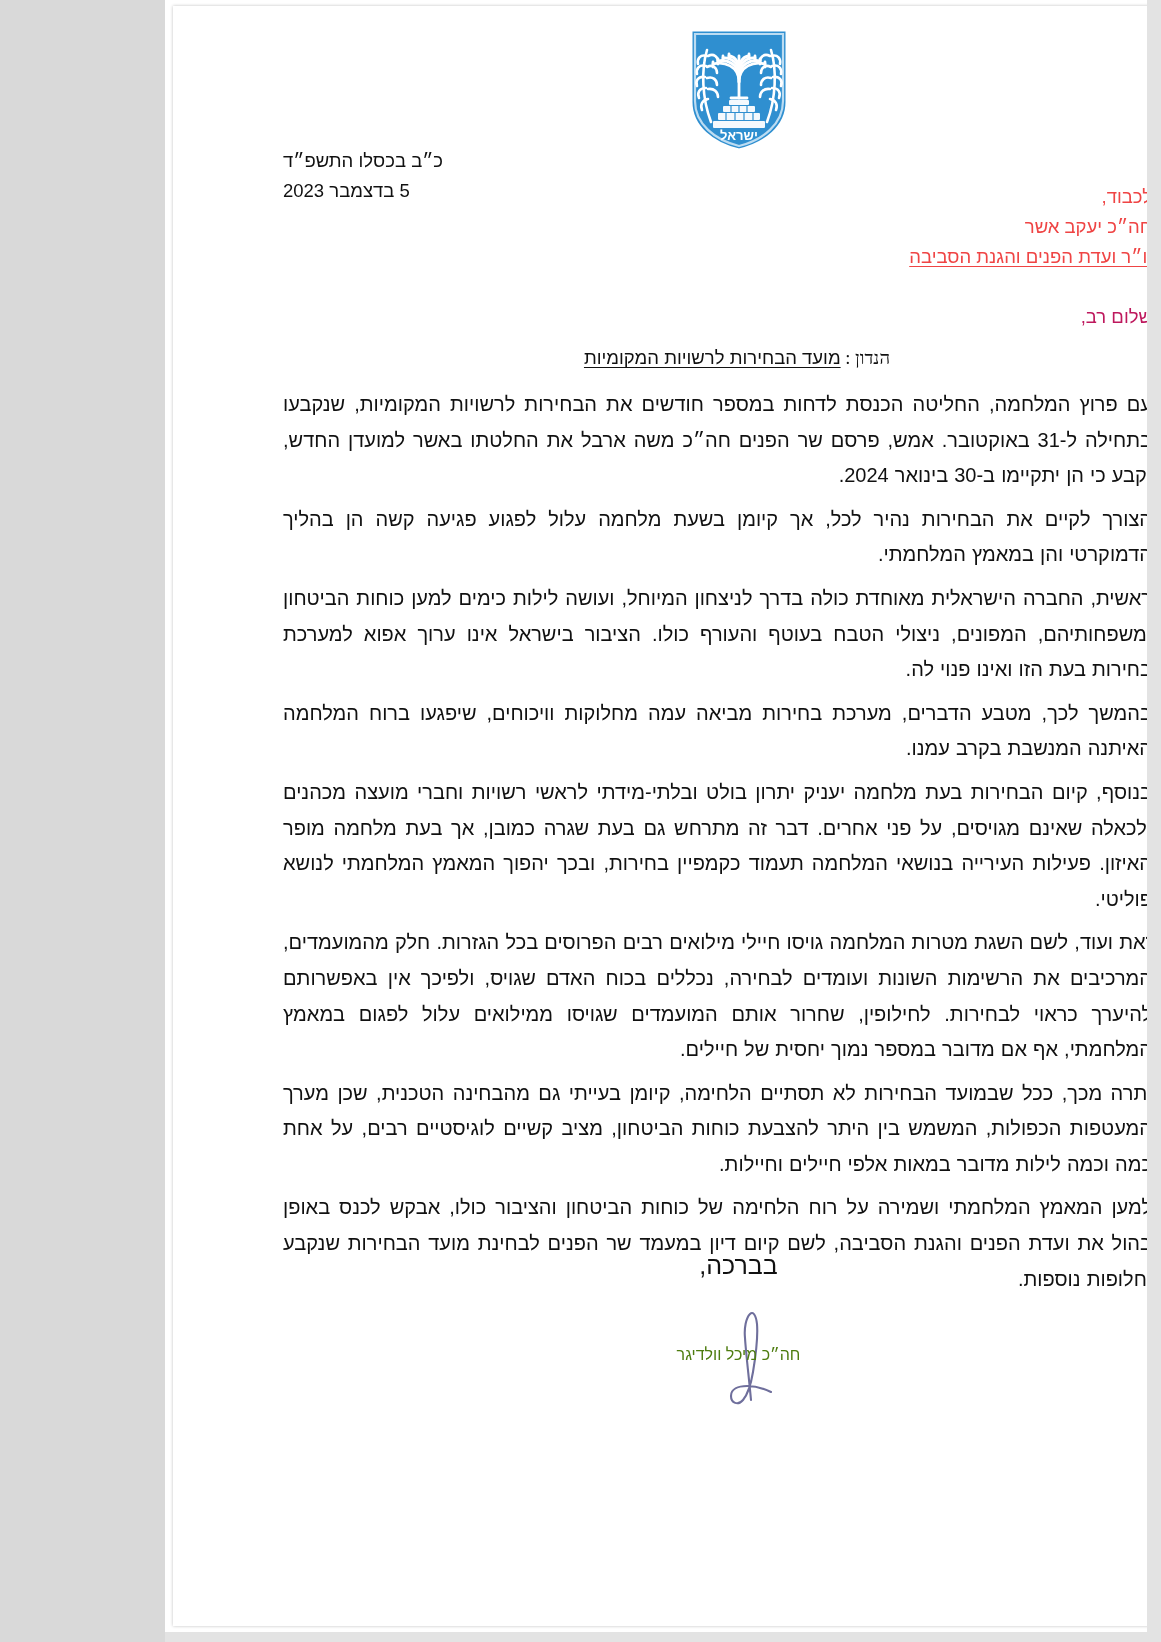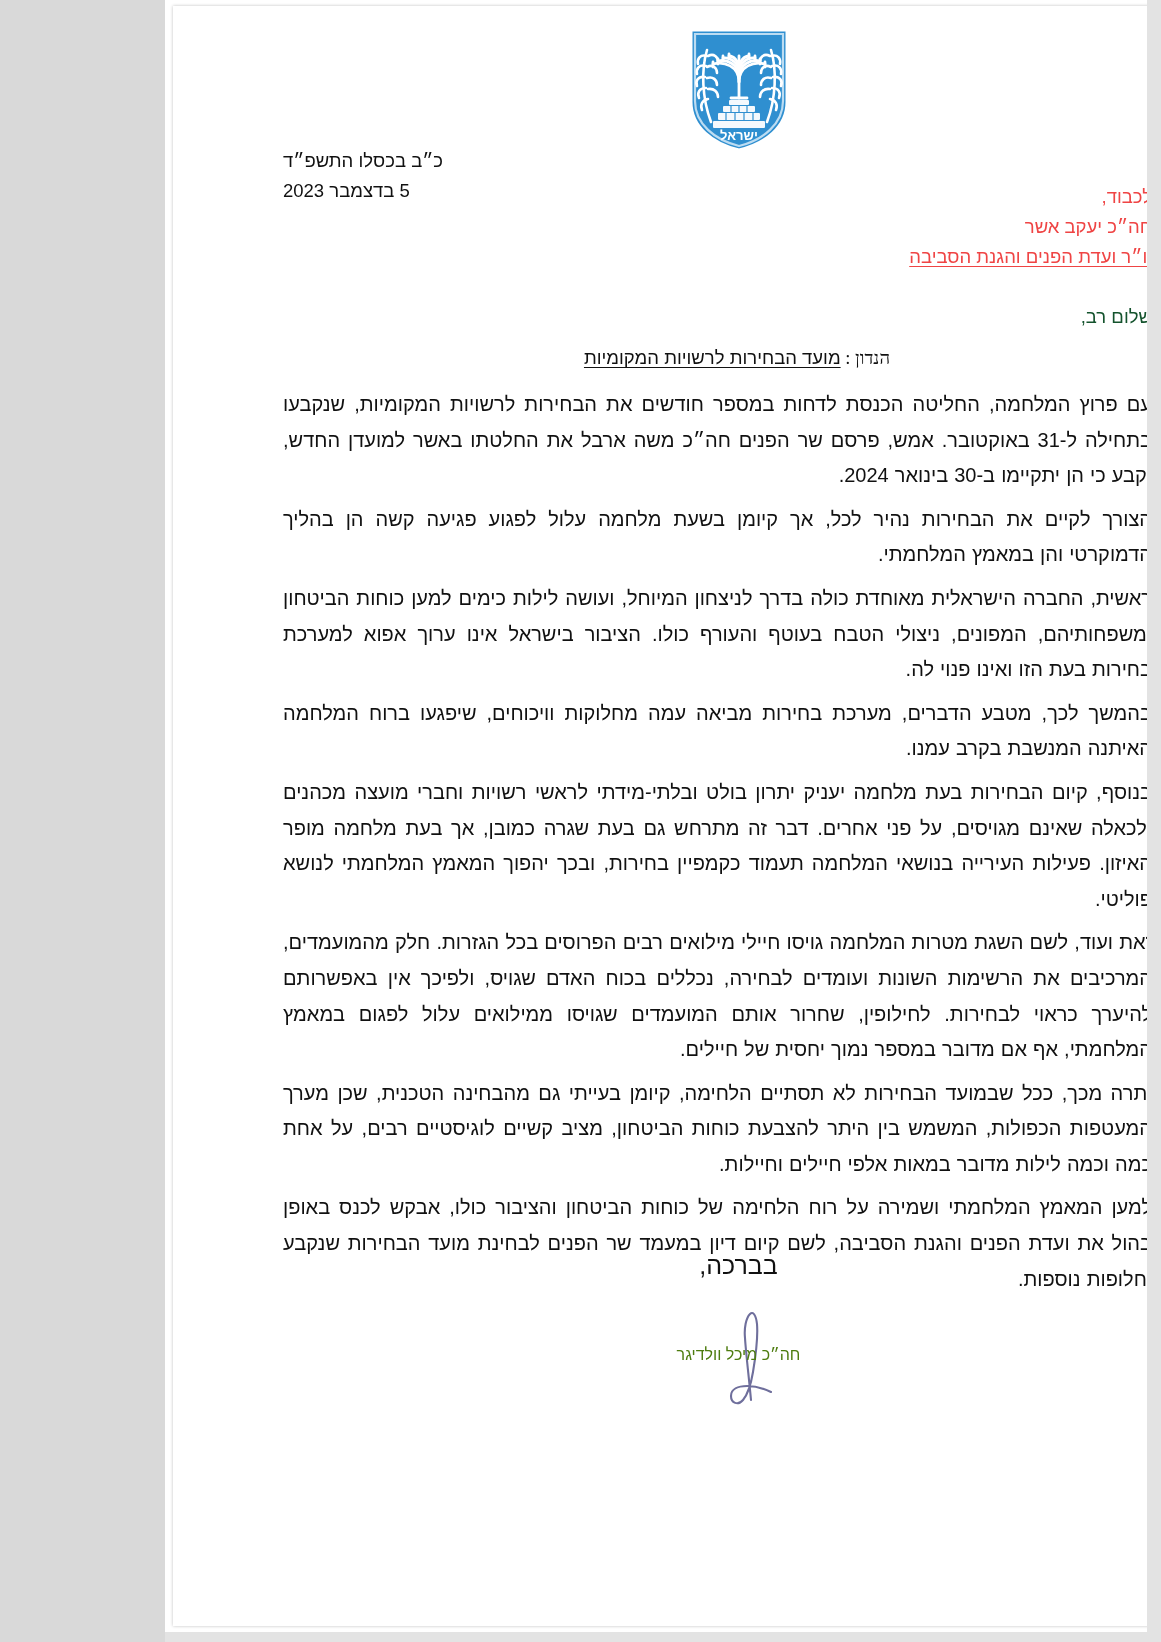--- a/index.html
+++ b/index.html
@@ -94,21 +94,21 @@
   }
 
   
   .greeting {
     position: absolute;
     right: 152px;
     top: 300px;
     font-size: 18.5px;
     direction: rtl;
     text-align: right;
-    color: #14532d;
+    color: #be185d;
   }
 
   
   .subject {
     position: absolute;
     right: 152px;
     top: 341px;
     width: 830px;
     direction: rtl;
     text-align: center;

